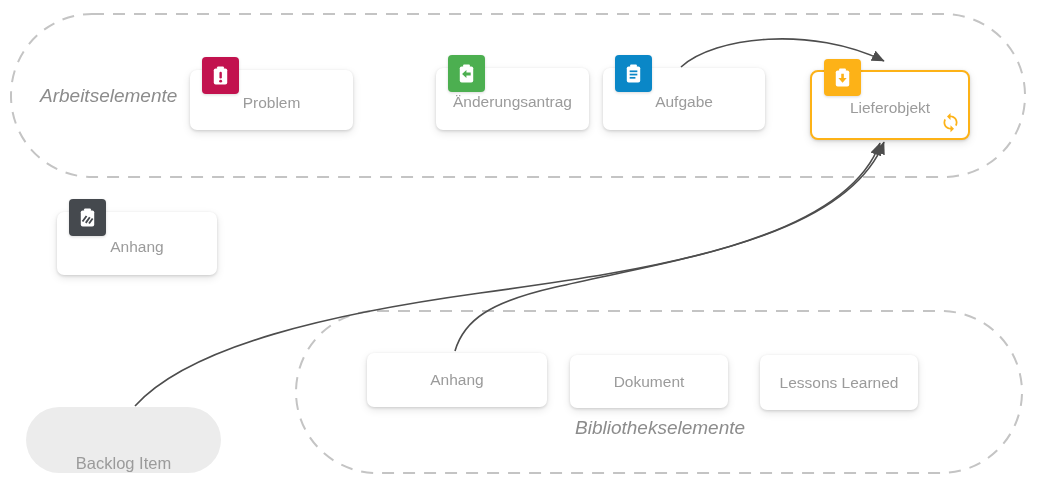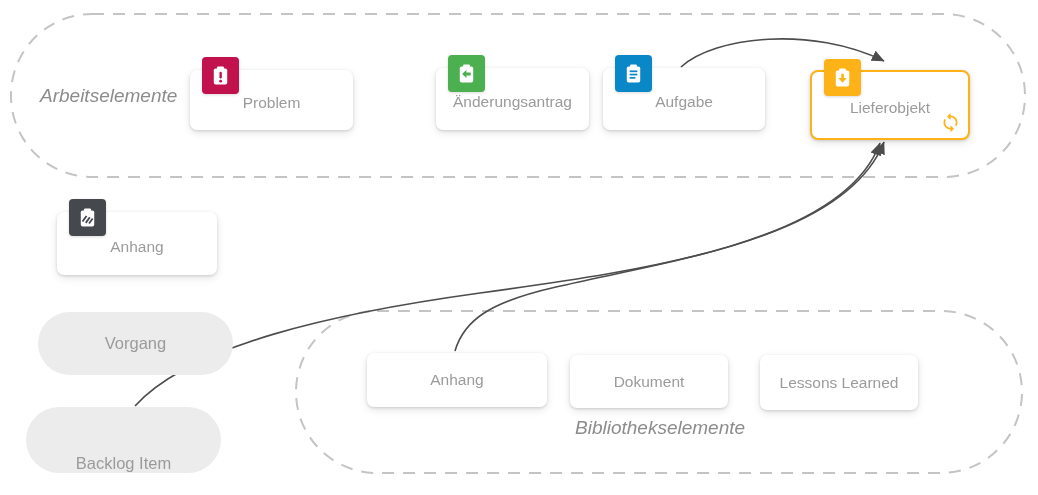--- a/index.html
+++ b/index.html
@@ -125,23 +125,20 @@
     <span class="icon-badge" style="background: rgb(69, 73, 78); color: rgb(69, 73, 78);">
       <svg width="23" height="23" viewBox="0 0 24 24">
         <rect x="5" y="4.6" width="14" height="16.8" rx="2" fill="#fff"></rect>
         <path fill="#fff" d="M9.5 2.5 h5 a1 1 0 0 1 1 1 V6 h-7 V3.5 a1 1 0 0 1 1 -1 z"></path>
         <path stroke="currentColor" stroke-width="1.9" fill="none" d="M6.8 16.2 L11 10.4 M10.2 17.6 L14.4 11.8 M13.6 18.2 L17.4 13"></path>
       </svg>
     </span>
     <span class="card-label">Anhang</span>
   </div>
 
-  <div class="pill" style="left:38px;top:312px;width:195px;height:63px;">
-    <span>Vorgang</span>
-  </div>
   <div class="pill" style="left:26px;top:407px;width:195px;height:66px;align-items:flex-end;">
     <span>Backlog Item</span>
   </div>
 
   <div class="card plain" style="left:367px;top:353px;width:180px;height:54px;">
     <span class="card-label">Anhang</span>
   </div>
   <div class="card plain" style="left:570px;top:355px;width:158px;height:53px;">
     <span class="card-label">Dokument</span>
   </div>

